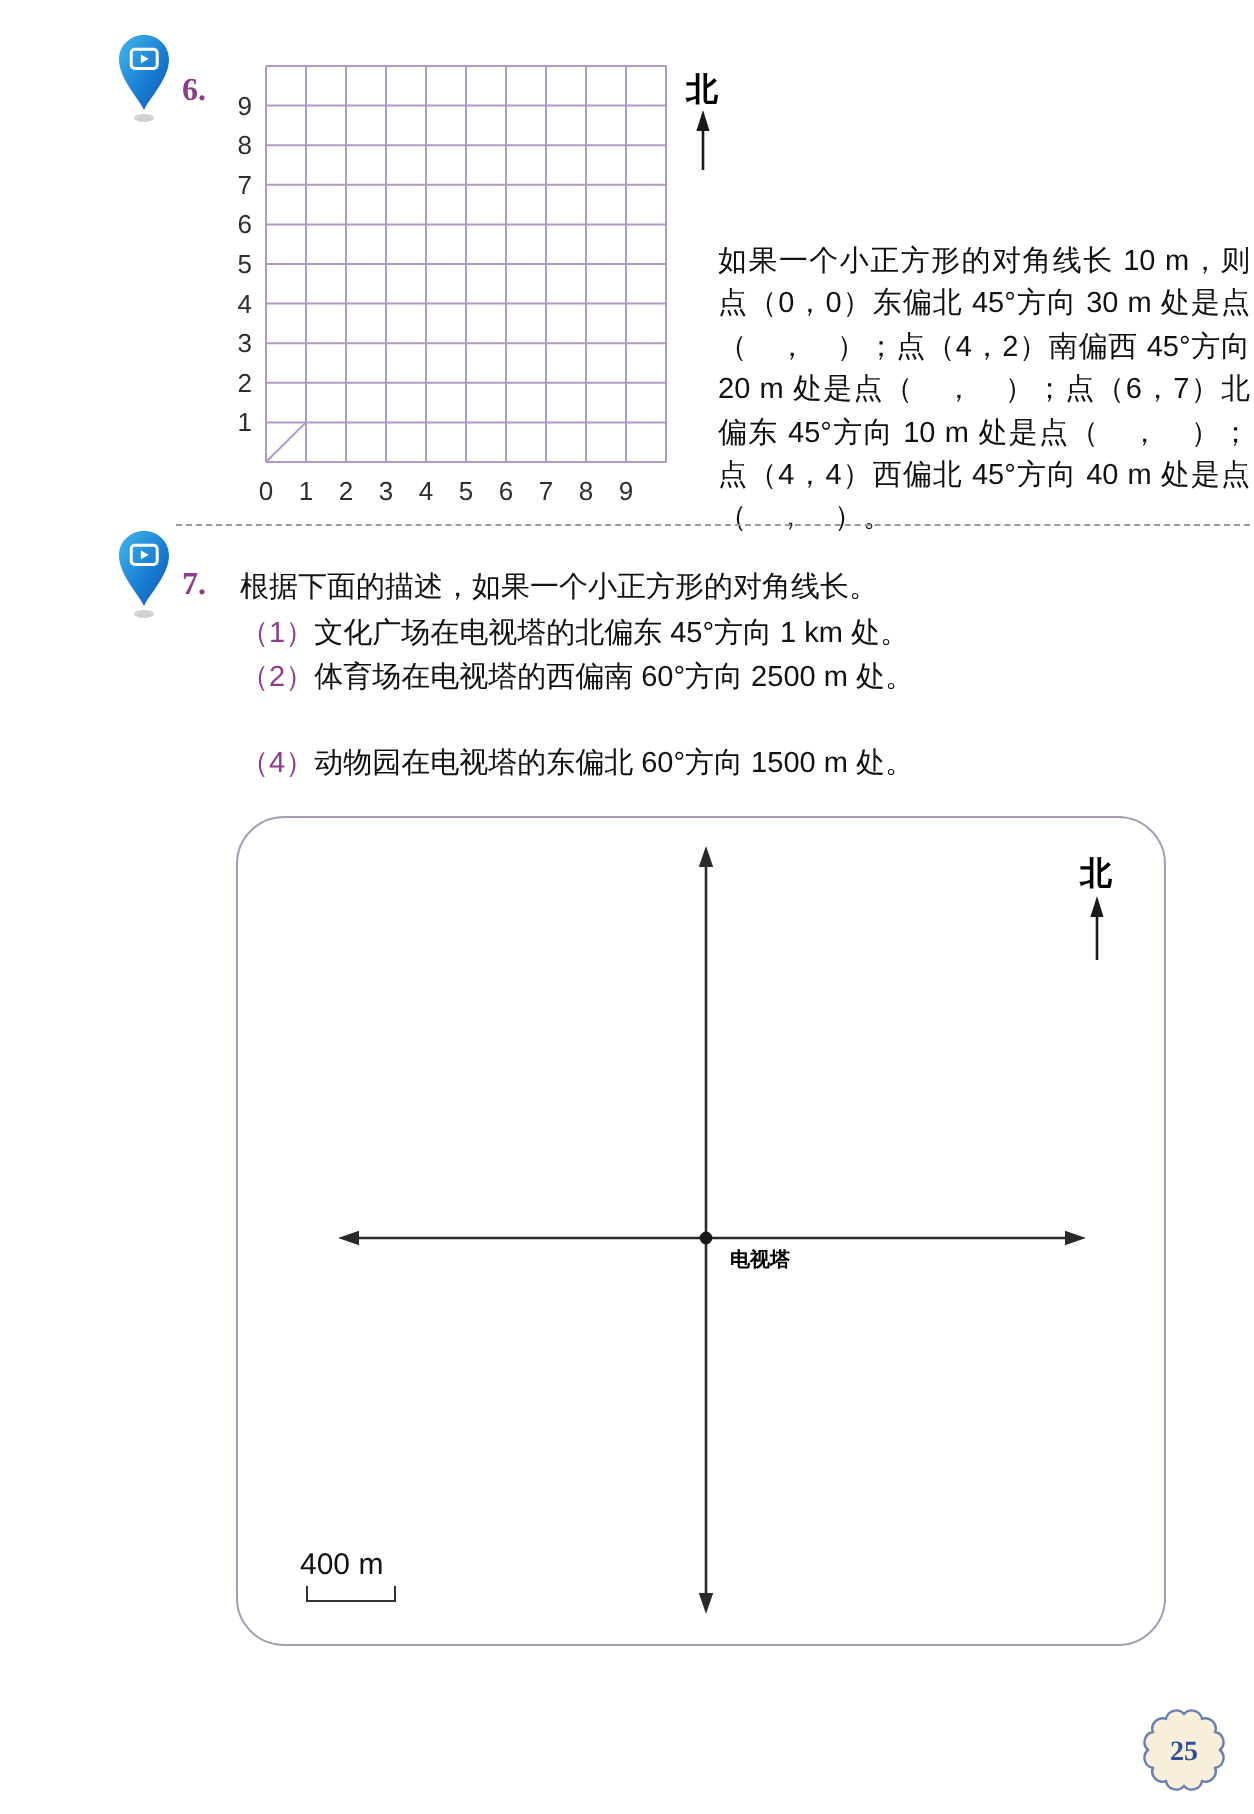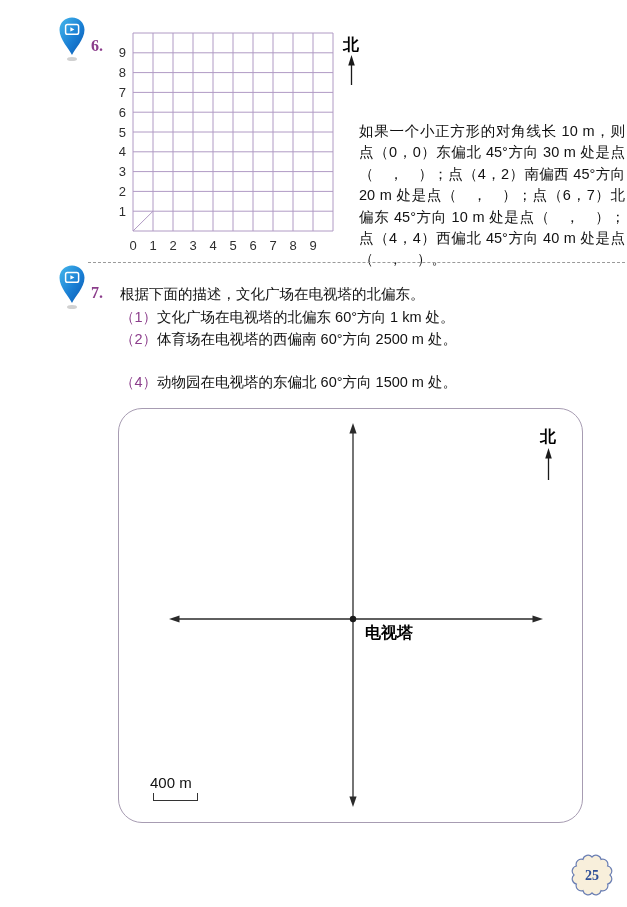--- a/index.html
+++ b/index.html
@@ -31,21 +31,21 @@
   .dashed-sep { border-top: 1px dashed #9a9a9a; height: 0; }
 
   
   .p7-line { font-size: 14.5px; line-height: 21.5px; white-space: nowrap; color: #111; }
   .p7-line .item-num { color: #8b3d8b; }
 
   
   .map-box {
     border: 1.5px solid #a79cb2; border-radius: 24px; background: #fff;
   }
-  .map-center-label { font-size: 16px; color: #000;
+  .map-center-label { font-size: 10px; color: #000;
     font-family: "Liberation Serif", "DejaVu Serif", serif; font-weight: bold; }
   .scale-label { font-size: 15px; color: #111; }
   .scale-bracket {
     width: 45px; height: 8px;
     border-left: 1.5px solid #333; border-right: 1.5px solid #333; border-bottom: 1.5px solid #333;
   }
 
   
   .badge-num { font-family: "Liberation Serif", "DejaVu Serif", serif; }
 </style>
@@ -138,24 +138,24 @@
       </linearGradient>
     </defs>
     <ellipse cx="16" cy="43" rx="5" ry="2" fill="#9a9a9a" opacity="0.45"></ellipse>
     <path d="M16 39 C 13.5 33.5 3.5 23.5 3.5 13.8 C 3.5 6.7 9.1 1.5 16 1.5 C 22.9 1.5 28.5 6.7 28.5 13.8 C 28.5 23.5 18.5 33.5 16 39 Z" fill="url(#pinGrad2)"></path>
     <rect x="9.6" y="8.6" width="13" height="9.6" rx="1.8" fill="none" stroke="#fff" stroke-width="1.5"></rect>
     <path d="M14.4 11.2 L18.4 13.4 L14.4 15.6 Z" fill="#fff"></path>
   </svg>
 
   <div class="abs q-num" style="left:91px; top:284px;">7.</div>
 
-  <div class="abs p7-line" style="left:120px; top:284px;">根据下面的描述，文化广场在电视塔的北偏东。</div>
+  <div class="abs p7-line" style="left:120px; top:284px;">根据下面的描述，如果一个小正方形的对角线长。</div>
 
   <div class="abs p7-line" style="left:120px; top:307px;">
-    <span class="item-num">（1）</span><span>文化广场在电视塔的北偏东 60°方向 1 km 处。</span>
+    <span class="item-num">（1）</span><span>文化广场在电视塔的北偏东 45°方向 1 km 处。</span>
   </div>
   <div class="abs p7-line" style="left:120px; top:328.5px;">
     <span class="item-num">（2）</span><span>体育场在电视塔的西偏南 60°方向 2500 m 处。</span>
   </div>
   <div class="abs p7-line" style="left:120px; top:371.5px;">
     <span class="item-num">（4）</span><span>动物园在电视塔的东偏北 60°方向 1500 m 处。</span>
   </div>
 
   <div class="abs map-box" style="left:118px; top:408px; width:465px; height:415px;">
 

